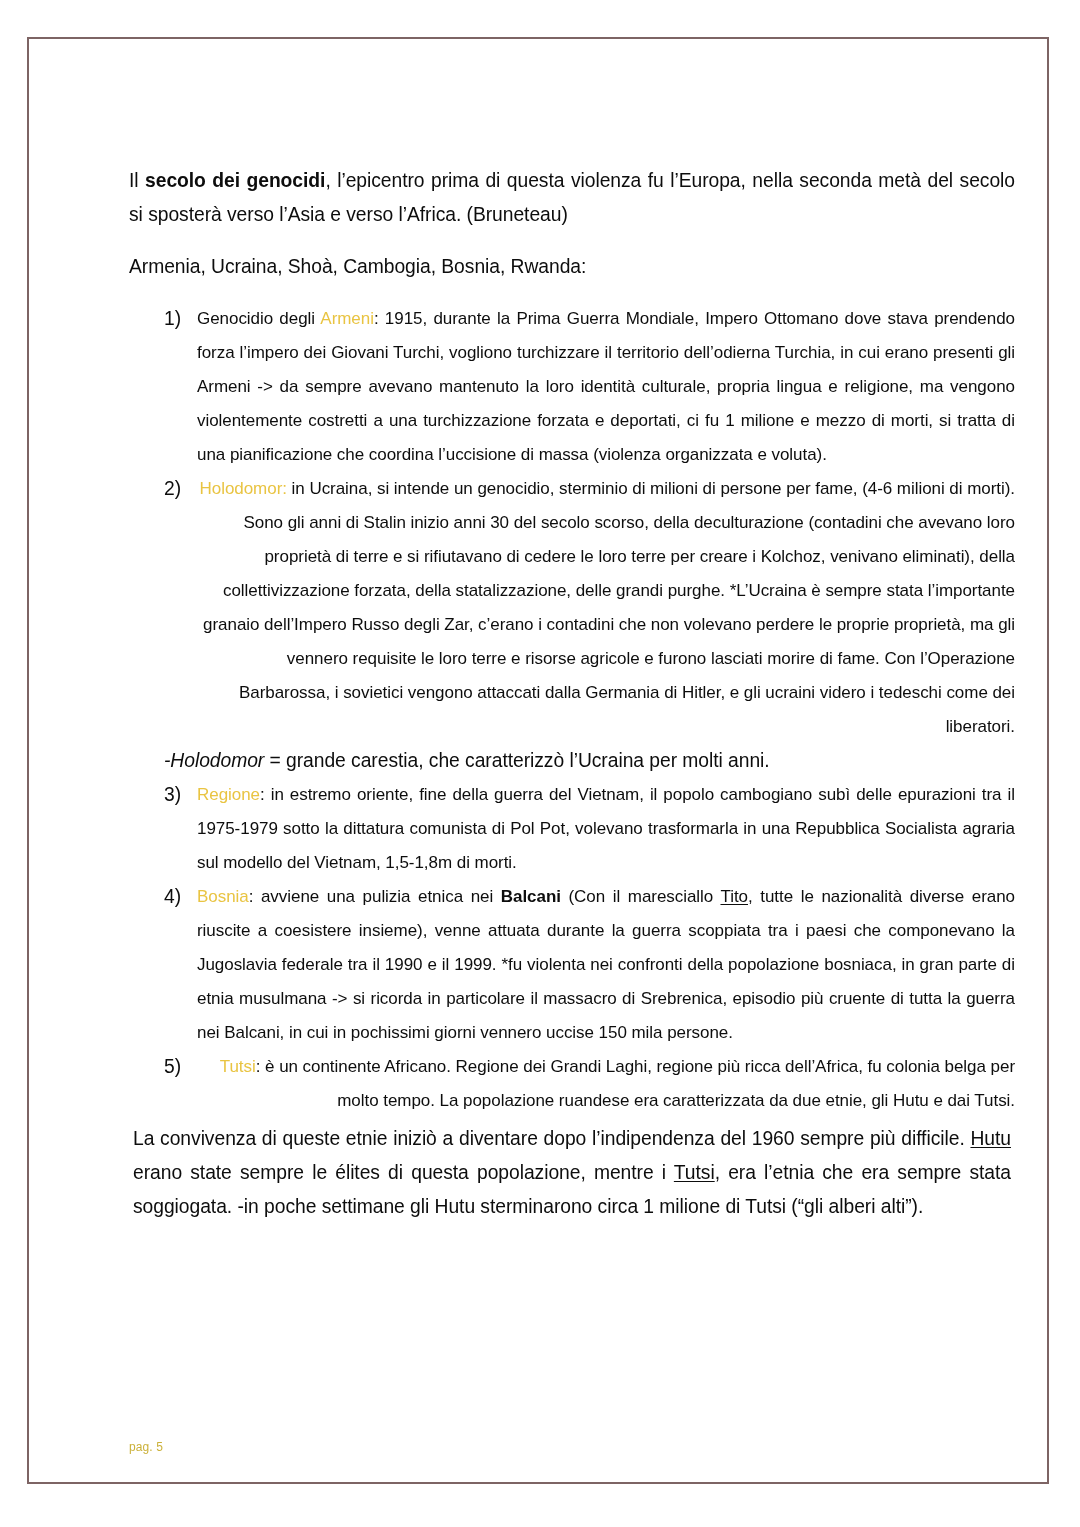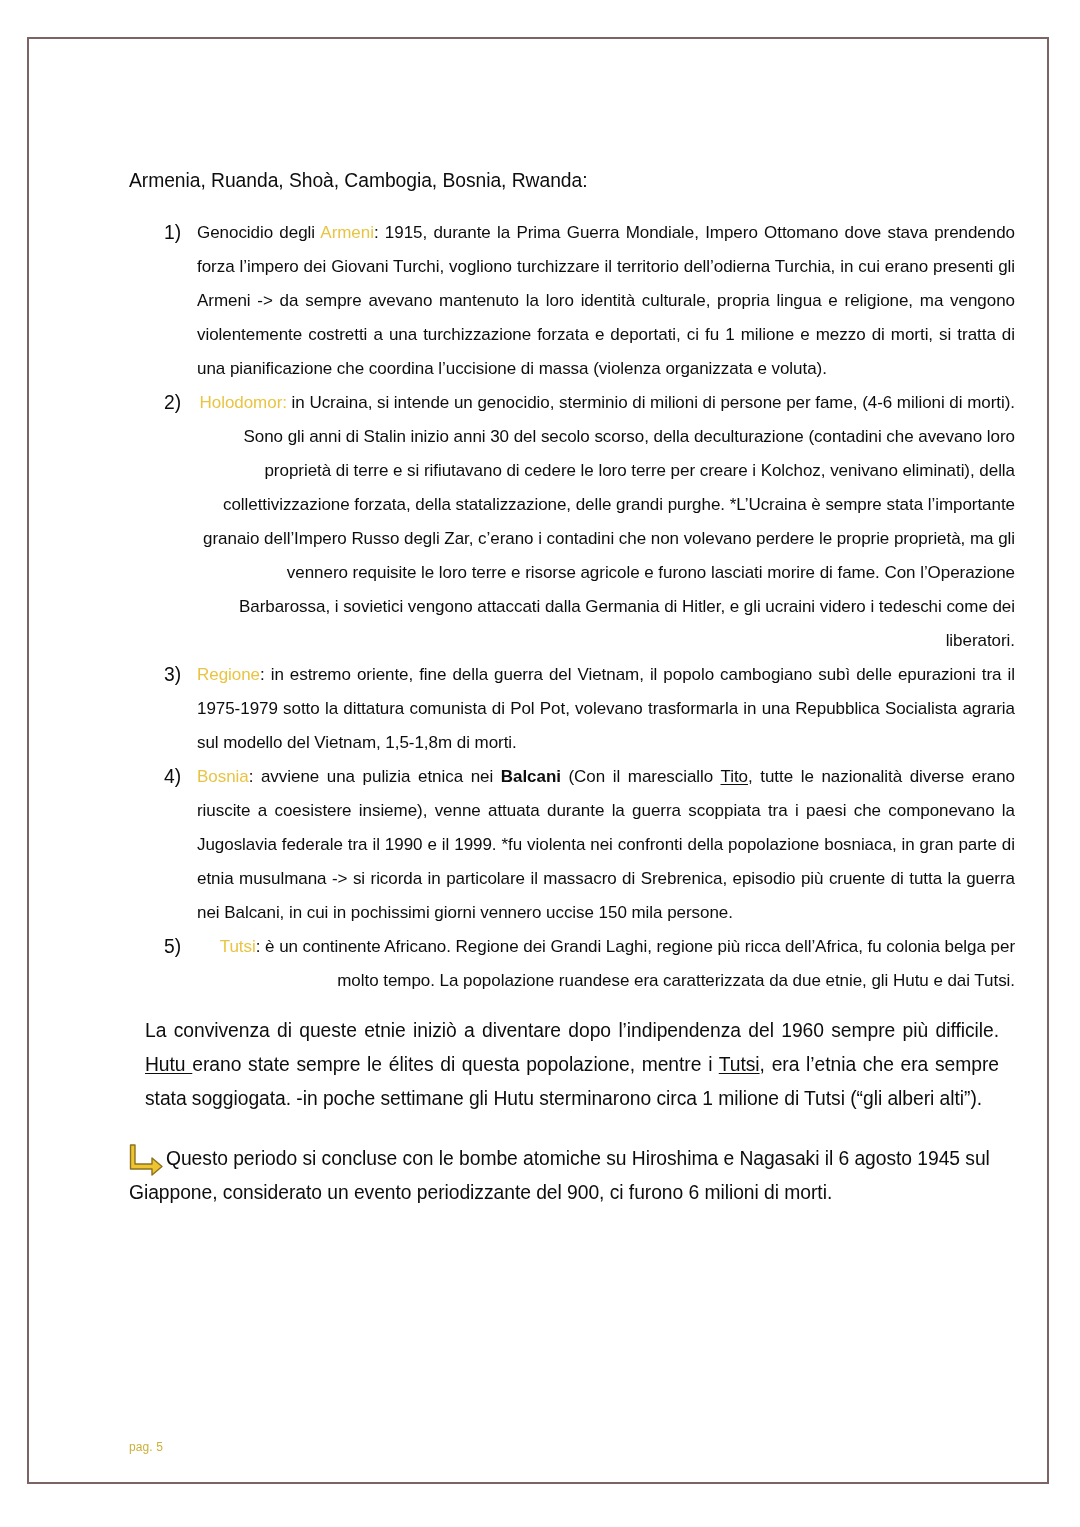--- a/index.html
+++ b/index.html
@@ -84,21 +84,21 @@
     margin: 0;
     padding-left: 35px;
     font-size: 19.3px;
     line-height: 34px;
     text-align: left;
     letter-spacing: -0.05px;
   }
 
   
   .tail-para {
-    margin: 16px;
+    margin: 4px;
     font-size: 19.3px;
     line-height: 34px;
     text-align: justify;
     text-justify: inter-word;
     letter-spacing: -0.05px;
   }
 
   .spacer-sm { height: 10px; }
 
   
@@ -128,55 +128,54 @@
     letter-spacing: 0.1px;
   }
 </style>
 </head>
 <body>
 
 <div class="page-frame">
 
   <div class="page-body">
 
+    <p class="para"><span>Il </span><span class="bold">secolo dei genocidi</span><span>, l’epicentro prima di questa violenza fu l’Europa, nella seconda metà del secolo si sposterà verso l’Asia e verso l’Africa. (Bruneteau)</span></p>
 
-    <p class="para">Armenia, Ruanda, Shoà, Cambogia, Bosnia, Rwanda:</p>
+    <p class="para">Armenia, Ucraina, Shoà, Cambogia, Bosnia, Rwanda:</p>
 
     <ol class="genocide-list">
 
       <li>
         <span class="li-text"><span>Genocidio degli </span><span class="gold">Armeni</span><span>: 1915, durante la Prima Guerra Mondiale, Impero Ottomano dove stava prendendo forza l’impero dei Giovani Turchi, vogliono turchizzare il territorio dell’odierna Turchia, in cui erano presenti gli Armeni -&gt; da sempre avevano mantenuto la loro identità culturale, propria lingua e religione, ma vengono violentemente costretti a una turchizzazione forzata e deportati, ci fu 1 milione e mezzo di morti, si tratta di una pianificazione che coordina l’uccisione di massa (violenza organizzata e voluta).</span></span>
       </li>
 
       <li>
         <span class="li-text"><span class="gold">Holodomor:</span><span> in Ucraina, si intende un genocidio, sterminio di milioni di persone per fame, (4-6 milioni di morti). Sono gli anni di Stalin inizio anni 30 del secolo scorso, della deculturazione (contadini che avevano loro proprietà di terre e si rifiutavano di cedere le loro terre per creare i Kolchoz, venivano eliminati), della collettivizzazione forzata, della statalizzazione, delle grandi purghe. *L’Ucraina è sempre stata l’importante granaio dell’Impero Russo degli Zar, c’erano i contadini che non volevano perdere le proprie proprietà, ma gli vennero requisite le loro terre e risorse agricole e furono lasciati morire di fame. Con l’Operazione Barbarossa, i sovietici vengono attaccati dalla Germania di Hitler, e gli ucraini videro i tedeschi come dei liberatori.</span></span>
       </li>
     </ol>
 
+    <p class="note-line"><span class="ital">-Holodomor</span><span> = grande carestia, che caratterizzò l’Ucraina per molti anni.</span></p>
 
     <ol class="genocide-list" style="counter-reset: gitem 2;">
 
       <li>
         <span class="li-text"><span class="gold">Regione</span><span>: in estremo oriente, fine della guerra del Vietnam, il popolo cambogiano subì delle epurazioni tra il 1975-1979 sotto la dittatura comunista di Pol Pot, volevano trasformarla in una Repubblica Socialista agraria sul modello del Vietnam, 1,5-1,8m di morti.</span></span>
       </li>
 
       <li>
         <span class="li-text"><span class="gold">Bosnia</span><span>: avviene una pulizia etnica nei </span><span class="bold">Balcani</span><span> (Con il maresciallo </span><span class="und">Tito</span><span>, tutte le nazionalità diverse erano riuscite a coesistere insieme), venne attuata durante la guerra scoppiata tra i paesi che componevano la Jugoslavia federale tra il 1990 e il 1999. *fu violenta nei confronti della popolazione bosniaca, in gran parte di etnia musulmana -&gt; si ricorda in particolare il massacro di Srebrenica, episodio più cruente di tutta la guerra nei Balcani, in cui in pochissimi giorni vennero uccise 150 mila persone.</span></span>
       </li>
 
       <li>
         <span class="li-text"><span class="gold">Tutsi</span><span>: è un continente Africano. Regione dei Grandi Laghi, regione più ricca dell’Africa, fu colonia belga per molto tempo. La popolazione ruandese era caratterizzata da due etnie, gli Hutu e dai Tutsi.</span></span>
       </li>
     </ol>
 
     <p class="tail-para"><span>La convivenza di queste etnie iniziò a diventare dopo l’indipendenza del 1960 sempre più difficile. </span><span class="und">Hutu </span><span>erano state sempre le élites di questa popolazione, mentre i </span><span class="und">Tutsi</span><span>, era l’etnia che era sempre stata soggiogata. -in poche settimane gli Hutu sterminarono circa 1 milione di Tutsi (“gli alberi alti”).</span></p>
 
     <div class="spacer-sm"></div>
 
-    <p class="arrow-para"><span class="bent-arrow"><svg viewBox="0 0 36 34" width="36" height="34" aria-hidden="true">
-            <path d="M6 3 L6 22 L23 22 L23 16 L33 24.5 L23 33 L23 27 L1.5 27 L1.5 3 Z" fill="#f0c330" stroke="#8a7220" stroke-width="1.4" stroke-linejoin="round"></path>
-          </svg></span><span>Questo periodo si concluse con le bombe atomiche su Hiroshima e Nagasaki il 6 agosto 1945 sul Giappone, considerato un evento periodizzante del 900, ci furono 6 milioni di morti.</span></p>
 
   </div>
 
   <div class="page-footer">pag. 5</div>
 
 </div>
 
 </body></html>

